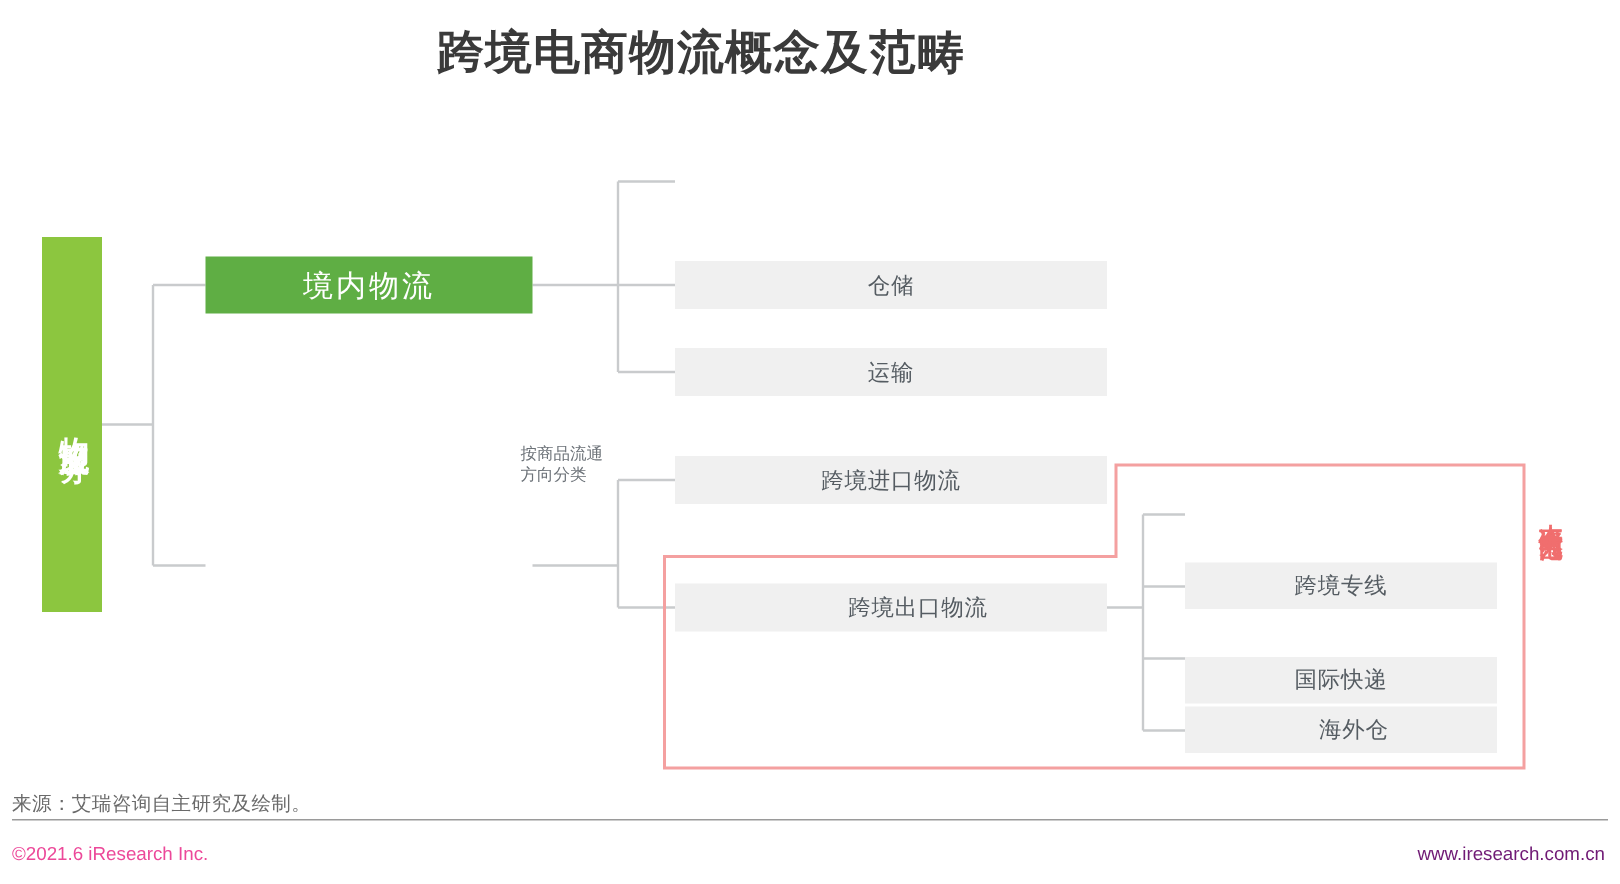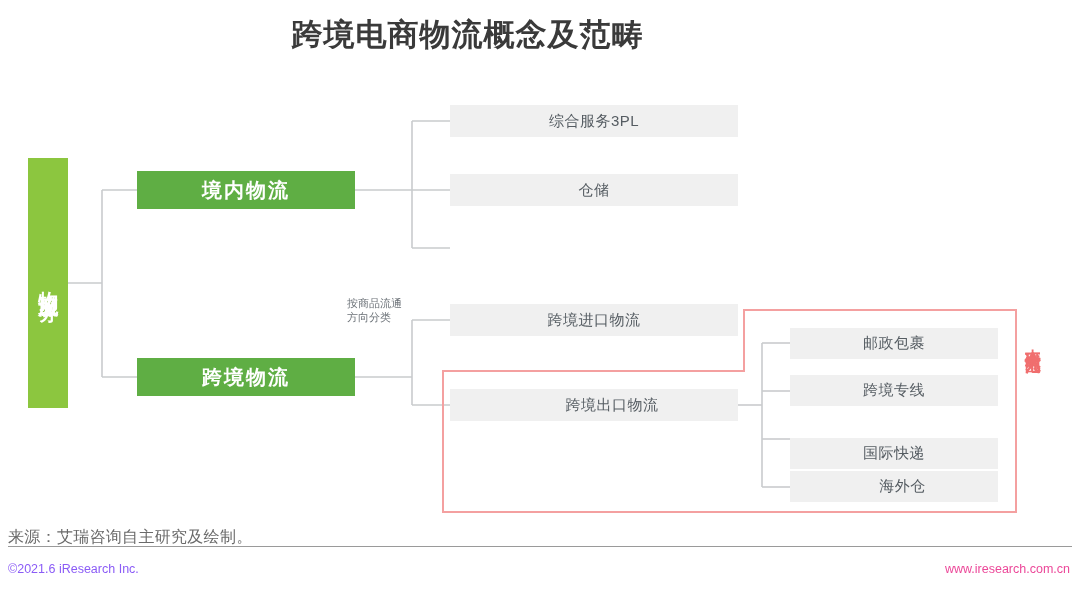--- a/index.html
+++ b/index.html
@@ -31,21 +31,21 @@
     writing-mode: vertical-rl; text-orientation: upright;
     letter-spacing: 4px; line-height: 1.08;
   }
 
   
   .lvl2 {
     position: absolute; left: 137px;
     width: 218px; height: 38px;
     background: #5FAE44;
     display: flex; align-items: center; justify-content: center;
-    color: #fff; font-size: 20px; font-weight: bold; letter-spacing: 2px;
+    color: #fff; font-size: 20px; font-weight: normal; letter-spacing: 2px;
   }
   .lvl2.domestic { top: 171px; }
   .lvl2.crossborder { top: 358px; }
 
   
   .gbox {
     position: absolute;
     background: #F0F0F0;
     display: flex; align-items: center; justify-content: center;
     font-size: 15px; color: #555c62;
@@ -84,29 +84,29 @@
     letter-spacing: 2px; line-height: 1.05;
   }
 
   
   .src-rule {
     position: absolute; left: 8px; top: 546px; width: 1064px;
     height: 1px; background: #9a9a9a;
   }
   .source {
     position: absolute; left: 8px; top: 527px;
-    font-size: 16px; color: #6a6a6a; letter-spacing: .3px;
+    font-size: 13px; color: #6a6a6a; letter-spacing: .3px;
   }
   .copyright {
     position: absolute; left: 8px; top: 562px;
-    font-size: 12.5px; color: #8b5cf6;
+    font-size: 12.5px; color: #ec4899;
   }
   .weburl {
     position: absolute; right: 10px; top: 562px;
-    font-size: 12.5px; color: #ec4899;
+    font-size: 12.5px; color: #701a75;
   }
 </style>
 </head>
 <body>
 
 <div id="page">
 
   <div class="title">跨境电商物流概念及范畴</div>
 
   <svg class="wires" viewBox="0 0 1080 589" width="1080" height="589">
@@ -137,31 +137,29 @@
     </g>
 
     <path d="M744,310 L1016,310 L1016,512 L443,512 L443,371 L744,371 Z" fill="none" stroke="#F4A0A0" stroke-width="2"></path>
   </svg>
 
   <div class="root-bar">
     <span class="root-bar-label">物流服务</span>
   </div>
 
   <div class="lvl2 domestic">境内物流</div>
-  <div class="lvl2 crossborder">跨境物流</div>
 
   <div class="annot">按商品流通方向分类</div>
 
-  <div class="gbox mid b-3pl">综合服务3PL</div>
   <div class="gbox mid b-ware">仓储</div>
+  <div class="gbox mid b-tran">运输</div>
 
   <div class="gbox mid b-imp">跨境进口物流</div>
   <div class="gbox mid b-exp">跨境出口物流</div>
 
-  <div class="gbox right r-post">邮政包裹</div>
   <div class="gbox right r-line">跨境专线</div>
   <div class="gbox right r-exps">国际快递</div>
   <div class="gbox right r-oversea">海外仓</div>
 
   <div class="scope-label">本次研究范围</div>
 
   <div class="source">来源：艾瑞咨询自主研究及绘制。</div>
   <div class="src-rule"></div>
   <div class="copyright">©2021.6 iResearch Inc.</div>
   <div class="weburl">www.iresearch.com.cn</div>

